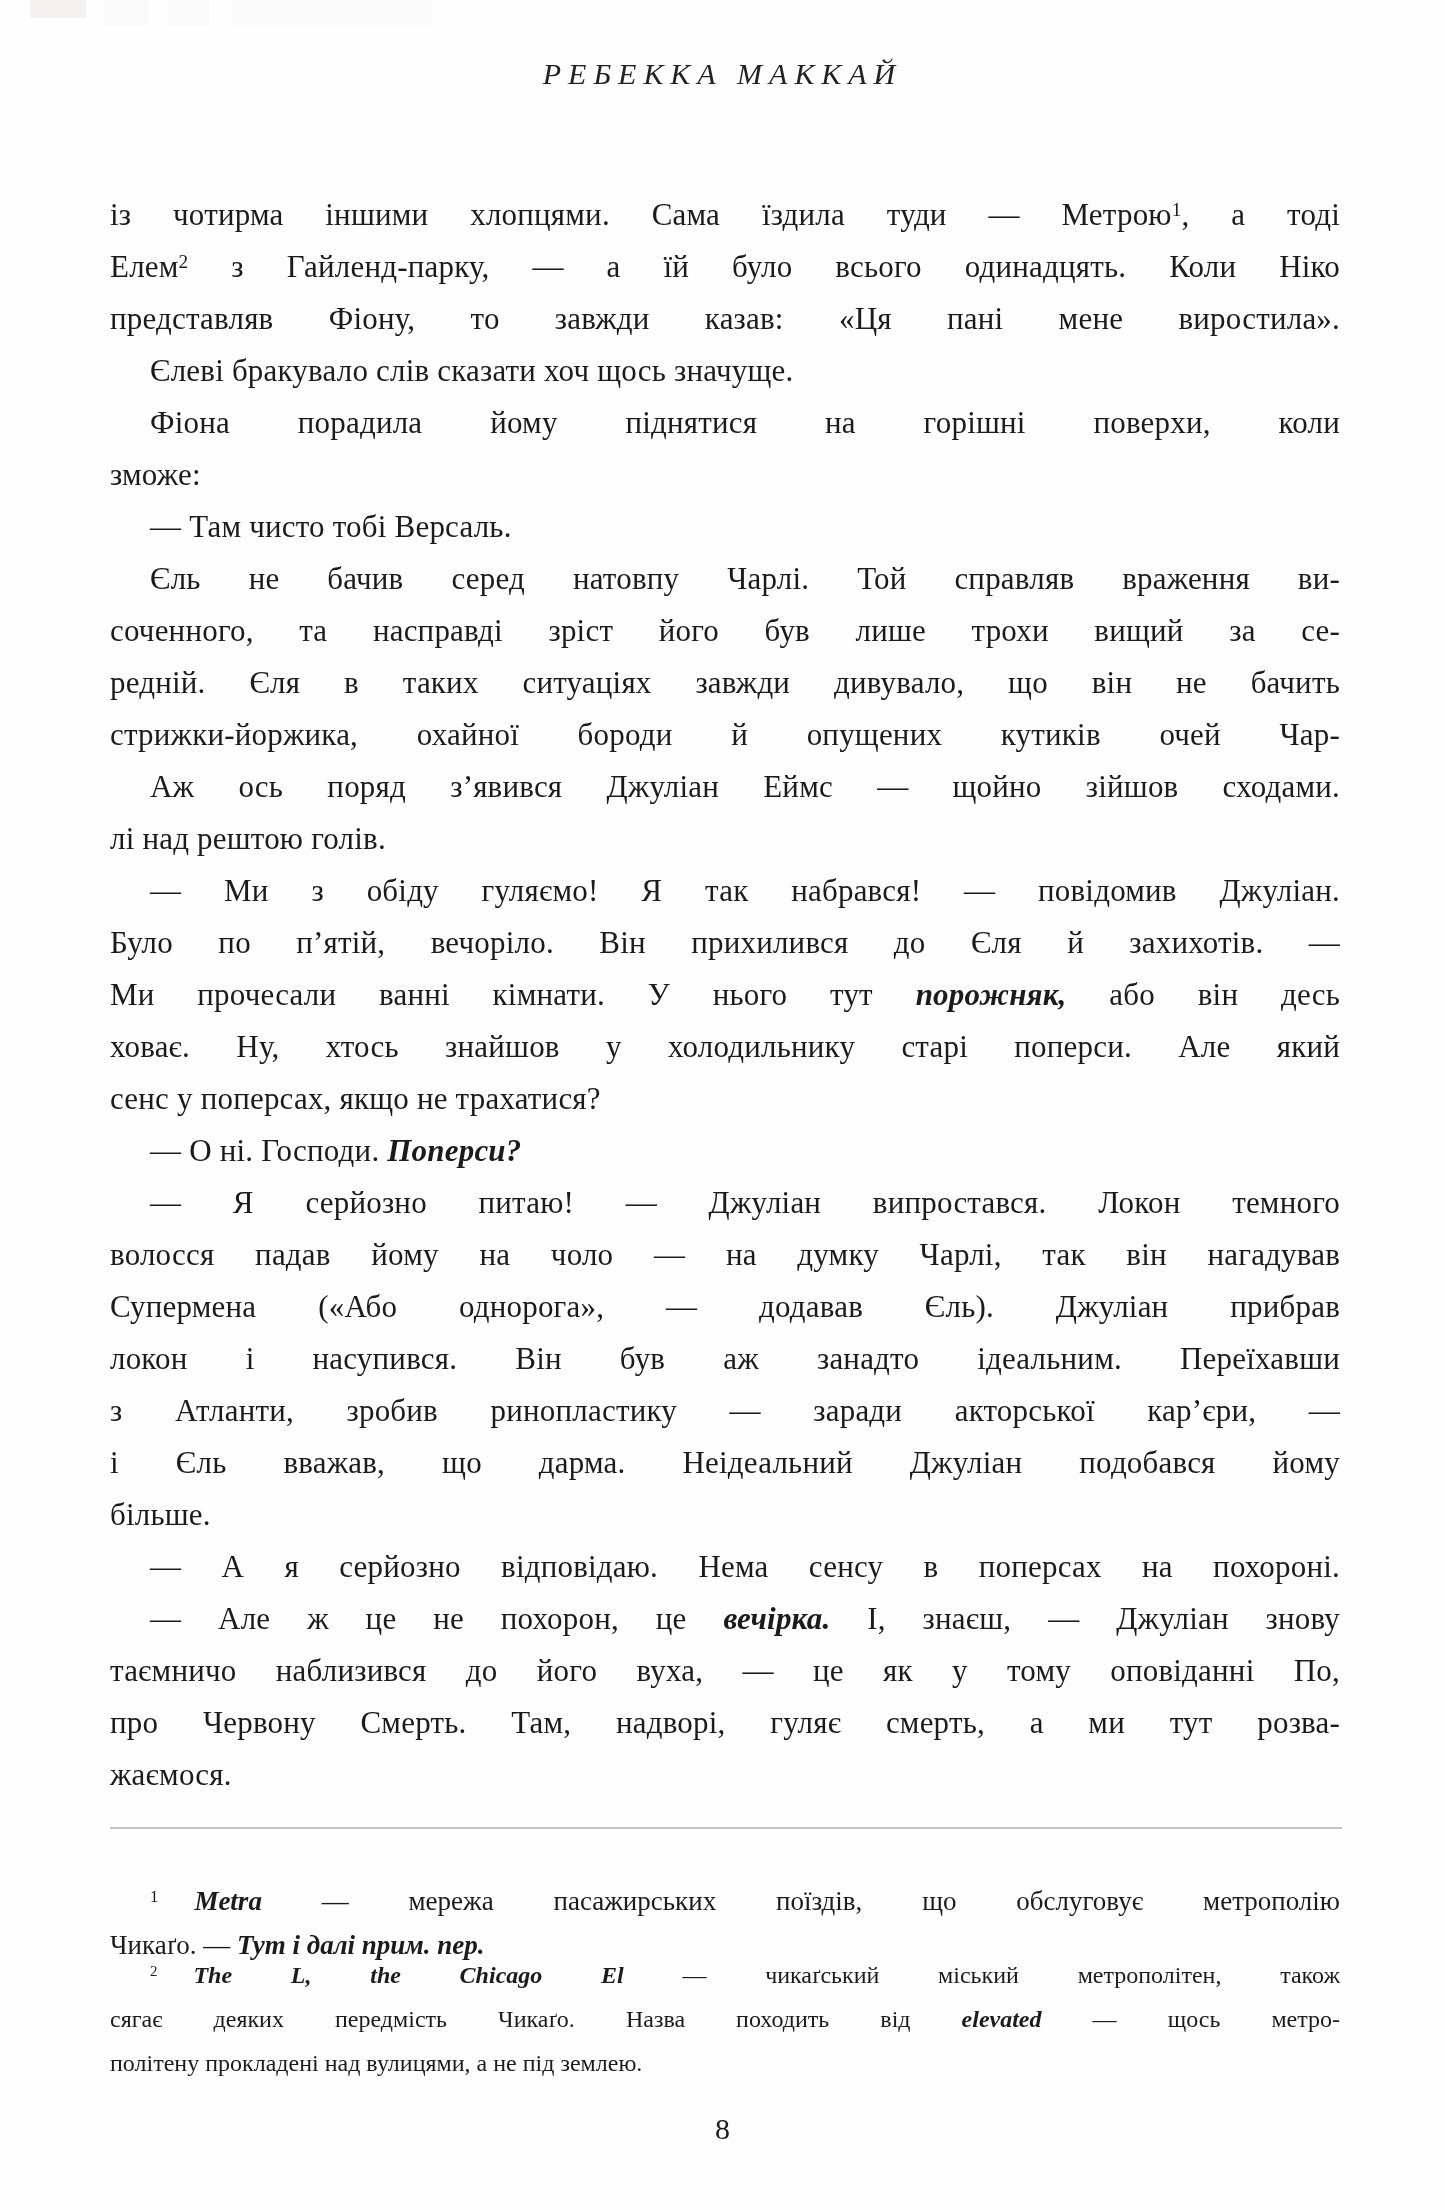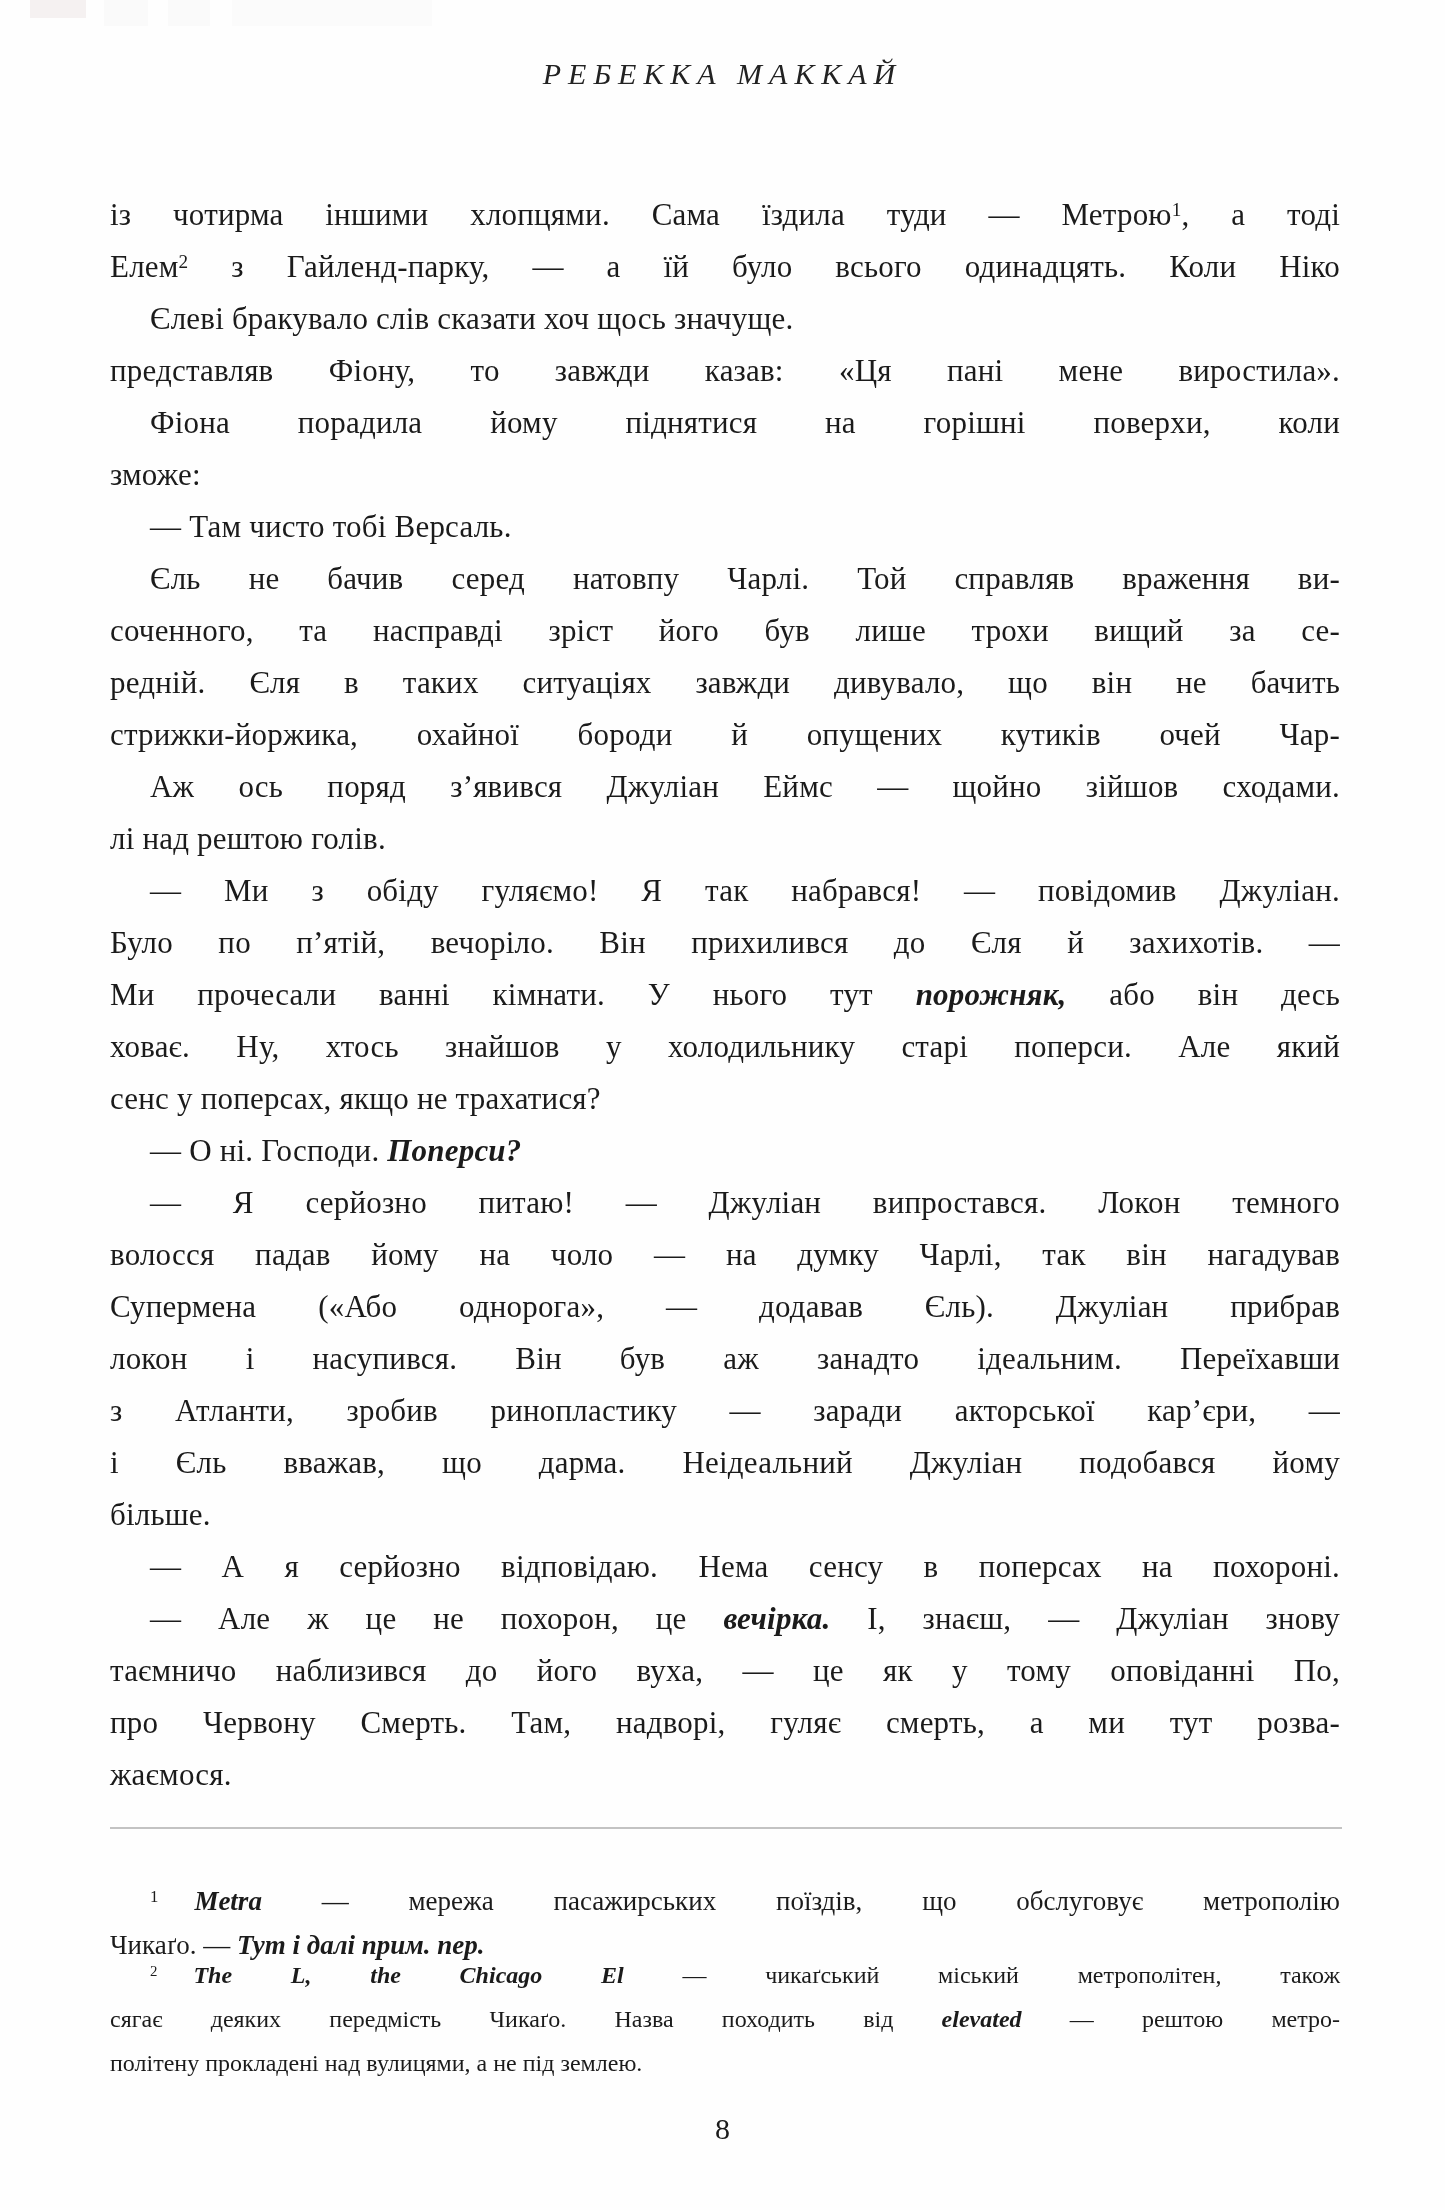--- a/index.html
+++ b/index.html
@@ -62,22 +62,22 @@
   <div class="artifact art-a"></div>
   <div class="artifact art-b"></div>
   <div class="artifact art-c"></div>
   <div class="artifact art-d"></div>
 
   <div class="running-header">РЕБЕККА МАККАЙ</div>
 
   <div class="body-text">
       <div class="bookline aj"><span>із чотирма іншими хлопцями. Сама їздила туди — Метрою</span><span class="sup">1</span><span>, а тоді</span></div>
       <div class="bookline aj"><span>Елем</span><span class="sup">2</span><span> з Гайленд-парку, — а їй було всього одинадцять. Коли Ніко</span></div>
+      <div class="bookline aj"><span>представляв Фіону, то завжди казав: «Ця пані мене виростила».</span></div>
       <div class="bookline al ind"><span>Єлеві бракувало слів сказати хоч щось значуще.</span></div>
-      <div class="bookline aj"><span>представляв Фіону, то завжди казав: «Ця пані мене виростила».</span></div>
       <div class="bookline aj ind"><span>Фіона порадила йому піднятися на горішні поверхи, коли</span></div>
       <div class="bookline al"><span>зможе:</span></div>
       <div class="bookline al ind"><span>— Там чисто тобі Версаль.</span></div>
       <div class="bookline aj ind"><span>Єль не бачив серед натовпу Чарлі. Той справляв враження ви-</span></div>
       <div class="bookline aj"><span>соченного, та насправді зріст його був лише трохи вищий за се-</span></div>
       <div class="bookline aj"><span>редній. Єля в таких ситуаціях завжди дивувало, що він не бачить</span></div>
       <div class="bookline aj"><span>стрижки-йоржика, охайної бороди й опущених кутиків очей Чар-</span></div>
       <div class="bookline aj ind"><span>Аж ось поряд з’явився Джуліан Еймс — щойно зійшов сходами.</span></div>
       <div class="bookline al"><span>лі над рештою голів.</span></div>
       <div class="bookline aj ind"><span>— Ми з обіду гуляємо! Я так набрався! — повідомив Джуліан.</span></div>
@@ -102,19 +102,19 @@
 
   <div class="footnote-divider"></div>
 
   <div class="footnotes-1">
       <div class="bookline aj ind"><span class="sup gap">1</span><span class="it">Metra</span><span> — мережа пасажирських поїздів, що обслуговує метрополію</span></div>
       <div class="bookline al"><span>Чикаґо. — </span><span class="it">Тут і далі прим. пер.</span></div>
     </div>
 
   <div class="footnotes-2">
       <div class="bookline aj ind"><span class="sup gap">2</span><span class="it">The L, the Chicago El</span><span> — чикаґський міський метрополітен, також</span></div>
-      <div class="bookline aj"><span>сягає деяких передмість Чикаґо. Назва походить від </span><span class="it">elevated</span><span> — рештою метро-</span></div>
+      <div class="bookline aj"><span>сягає деяких передмість Чикаґо. Назва походить від </span><span class="it">elevated</span><span> — щось метро-</span></div>
       <div class="bookline al"><span>політену прокладені над вулицями, а не під землею.</span></div>
     </div>
 
   <div class="page-number">8</div>
 
 </div>
 
 </body></html>

